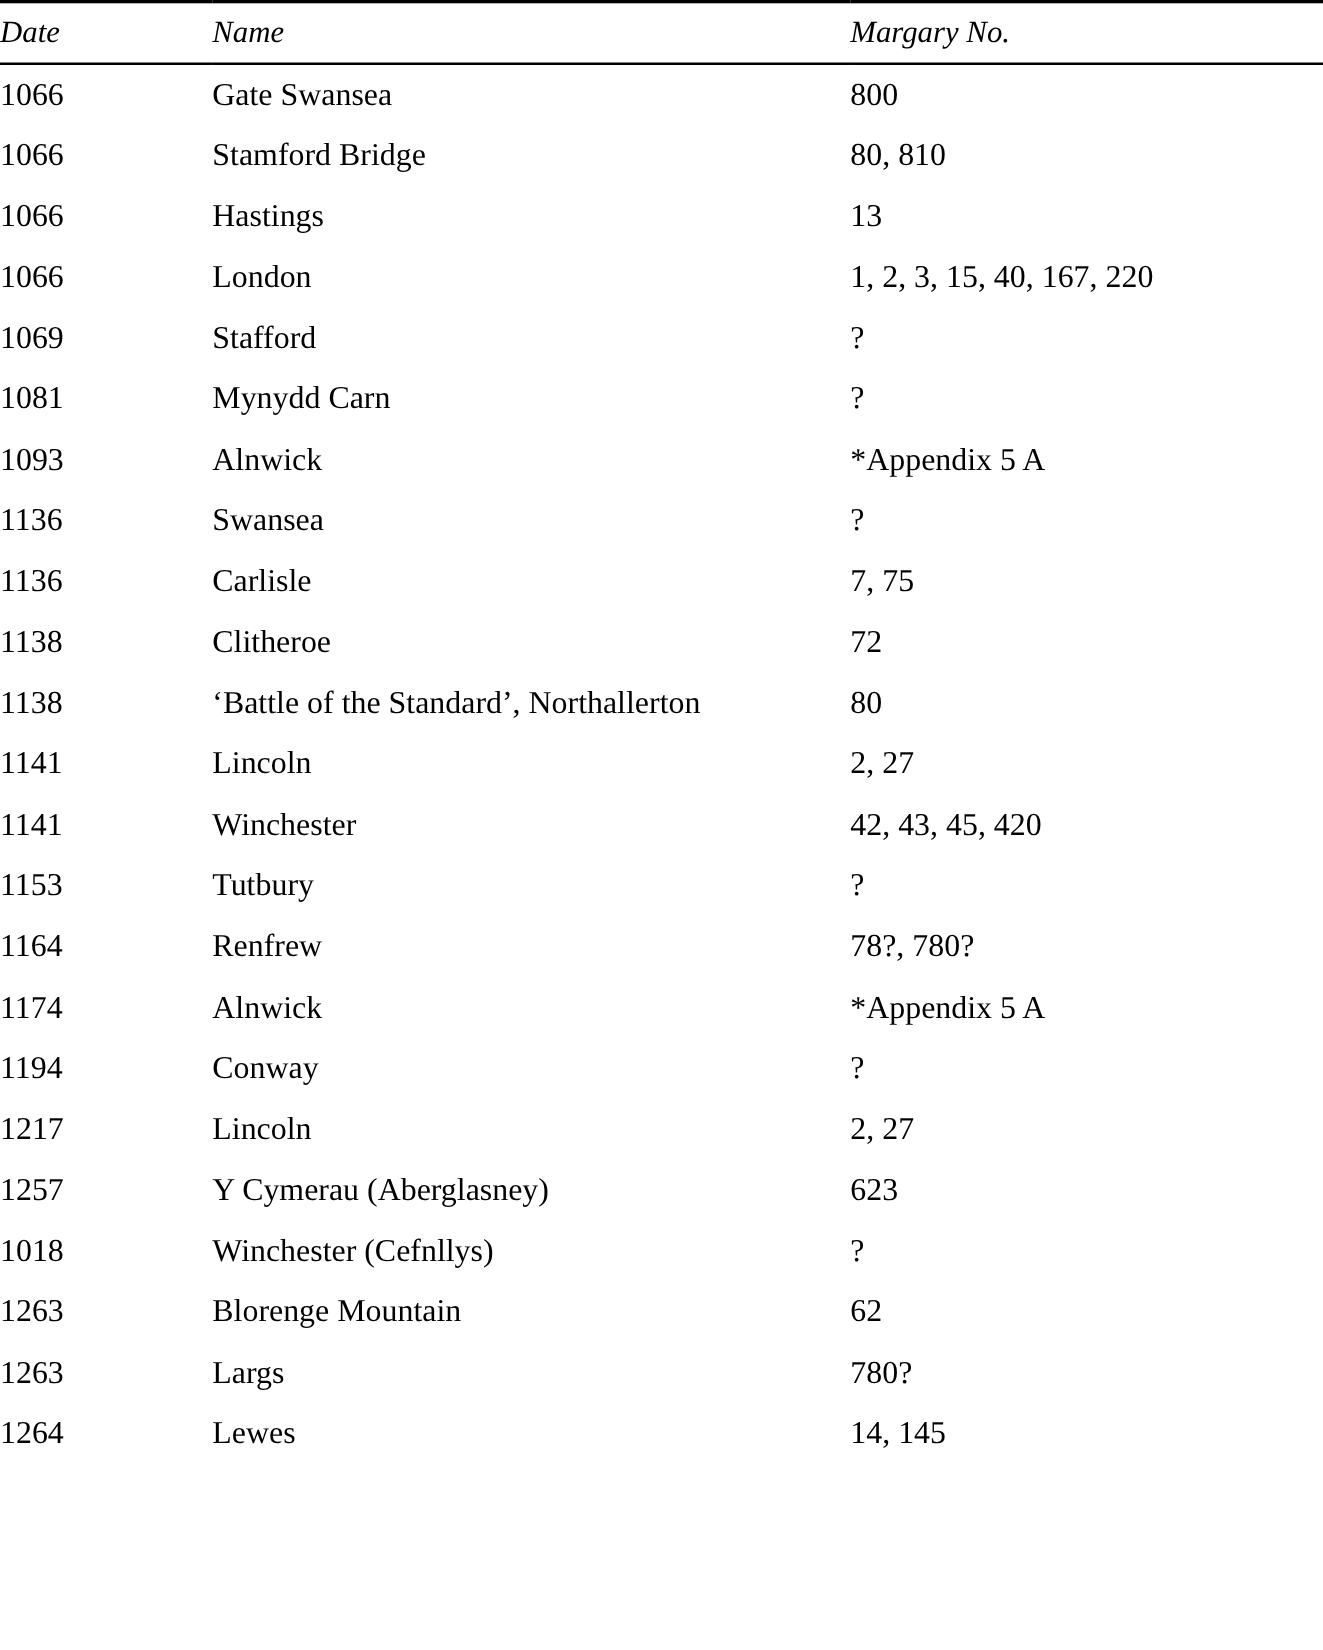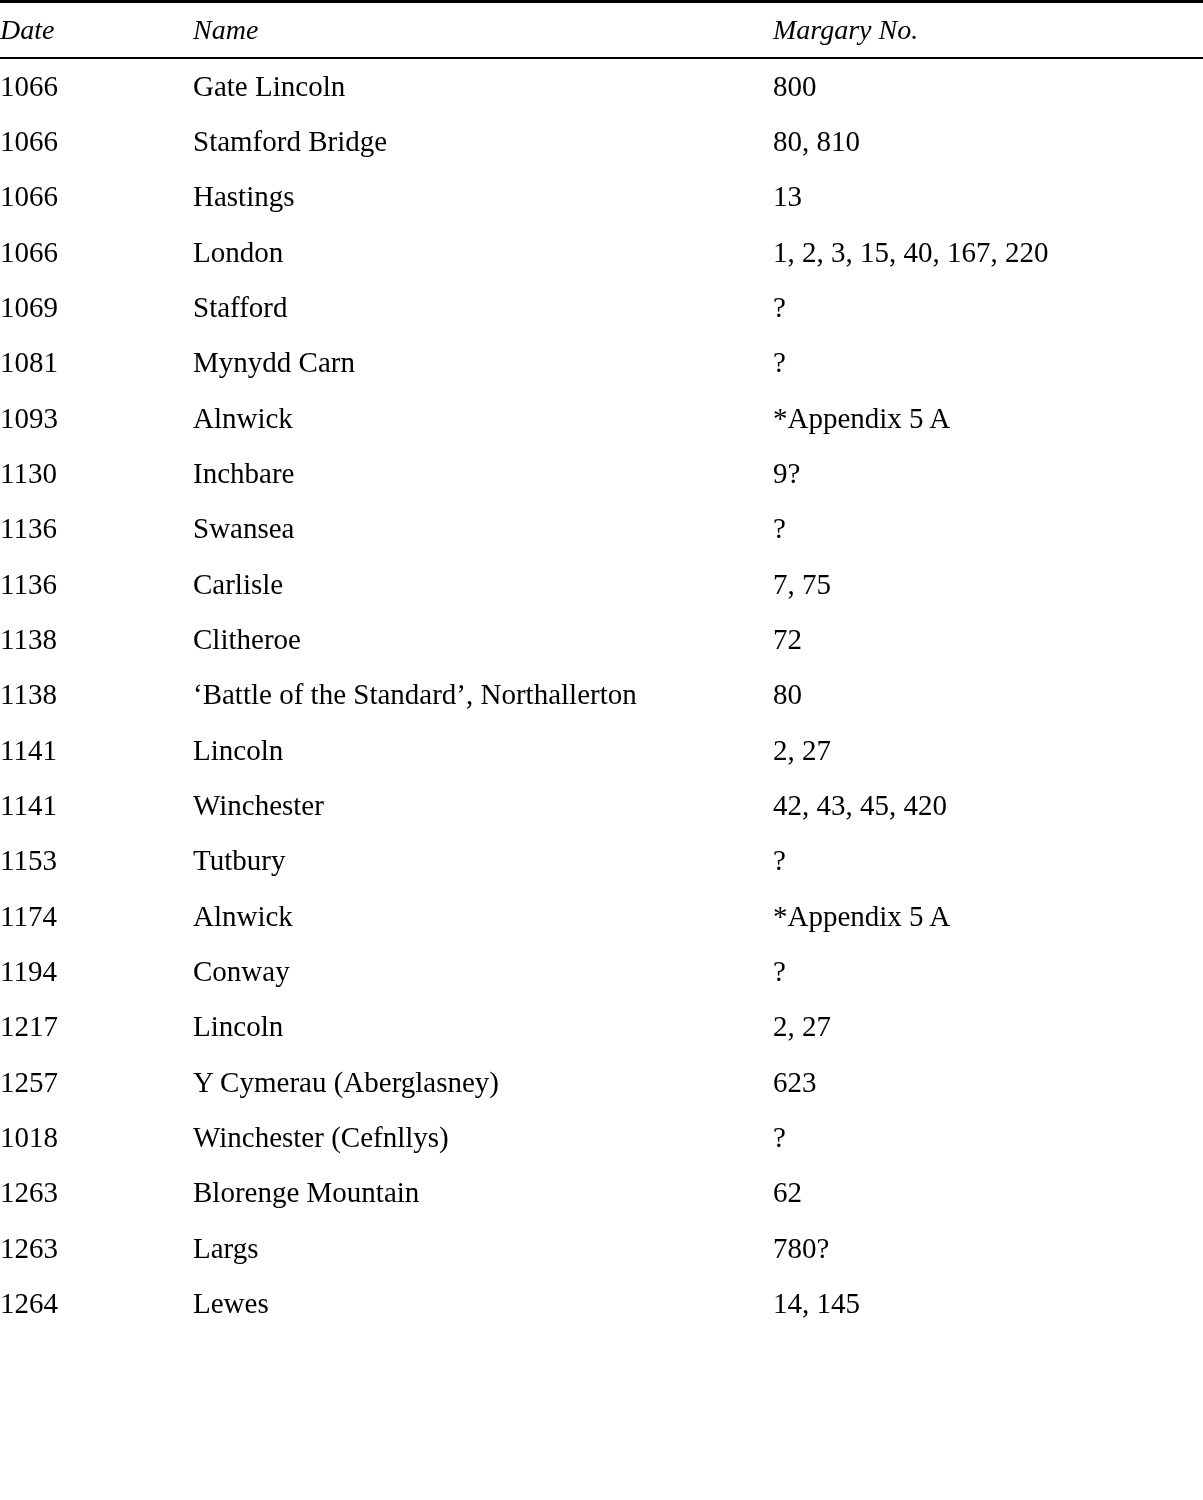--- a/index.html
+++ b/index.html
@@ -64,21 +64,21 @@
     <thead>
       <tr class="header-row">
         <th class="col-date-h">Date</th>
         <th class="col-name-h">Name</th>
         <th class="col-margary-h">Margary No.</th>
       </tr>
     </thead>
     <tbody id="table-body">
         <tr>
           <td class="cell-date">1066</td>
-          <td class="cell-name">Gate Lincoln</td>
+          <td class="cell-name">Gate Swansea</td>
           <td class="cell-margary">800</td>
         </tr>
         <tr>
           <td class="cell-date">1066</td>
           <td class="cell-name">Stamford Bridge</td>
           <td class="cell-margary">80, 810</td>
         </tr>
         <tr>
           <td class="cell-date">1066</td>
           <td class="cell-name">Hastings</td>
@@ -96,25 +96,20 @@
         </tr>
         <tr>
           <td class="cell-date">1081</td>
           <td class="cell-name">Mynydd Carn</td>
           <td class="cell-margary">?</td>
         </tr>
         <tr>
           <td class="cell-date">1093</td>
           <td class="cell-name">Alnwick</td>
           <td class="cell-margary">*Appendix 5 A</td>
-        </tr>
-        <tr>
-          <td class="cell-date">1130</td>
-          <td class="cell-name">Inchbare</td>
-          <td class="cell-margary">9?</td>
         </tr>
         <tr>
           <td class="cell-date">1136</td>
           <td class="cell-name">Swansea</td>
           <td class="cell-margary">?</td>
         </tr>
         <tr>
           <td class="cell-date">1136</td>
           <td class="cell-name">Carlisle</td>
           <td class="cell-margary">7, 75</td>
@@ -136,20 +131,25 @@
         </tr>
         <tr>
           <td class="cell-date">1141</td>
           <td class="cell-name">Winchester</td>
           <td class="cell-margary">42, 43, 45, 420</td>
         </tr>
         <tr>
           <td class="cell-date">1153</td>
           <td class="cell-name">Tutbury</td>
           <td class="cell-margary">?</td>
+        </tr>
+        <tr>
+          <td class="cell-date">1164</td>
+          <td class="cell-name">Renfrew</td>
+          <td class="cell-margary">78?, 780?</td>
         </tr>
         <tr>
           <td class="cell-date">1174</td>
           <td class="cell-name">Alnwick</td>
           <td class="cell-margary">*Appendix 5 A</td>
         </tr>
         <tr>
           <td class="cell-date">1194</td>
           <td class="cell-name">Conway</td>
           <td class="cell-margary">?</td>

